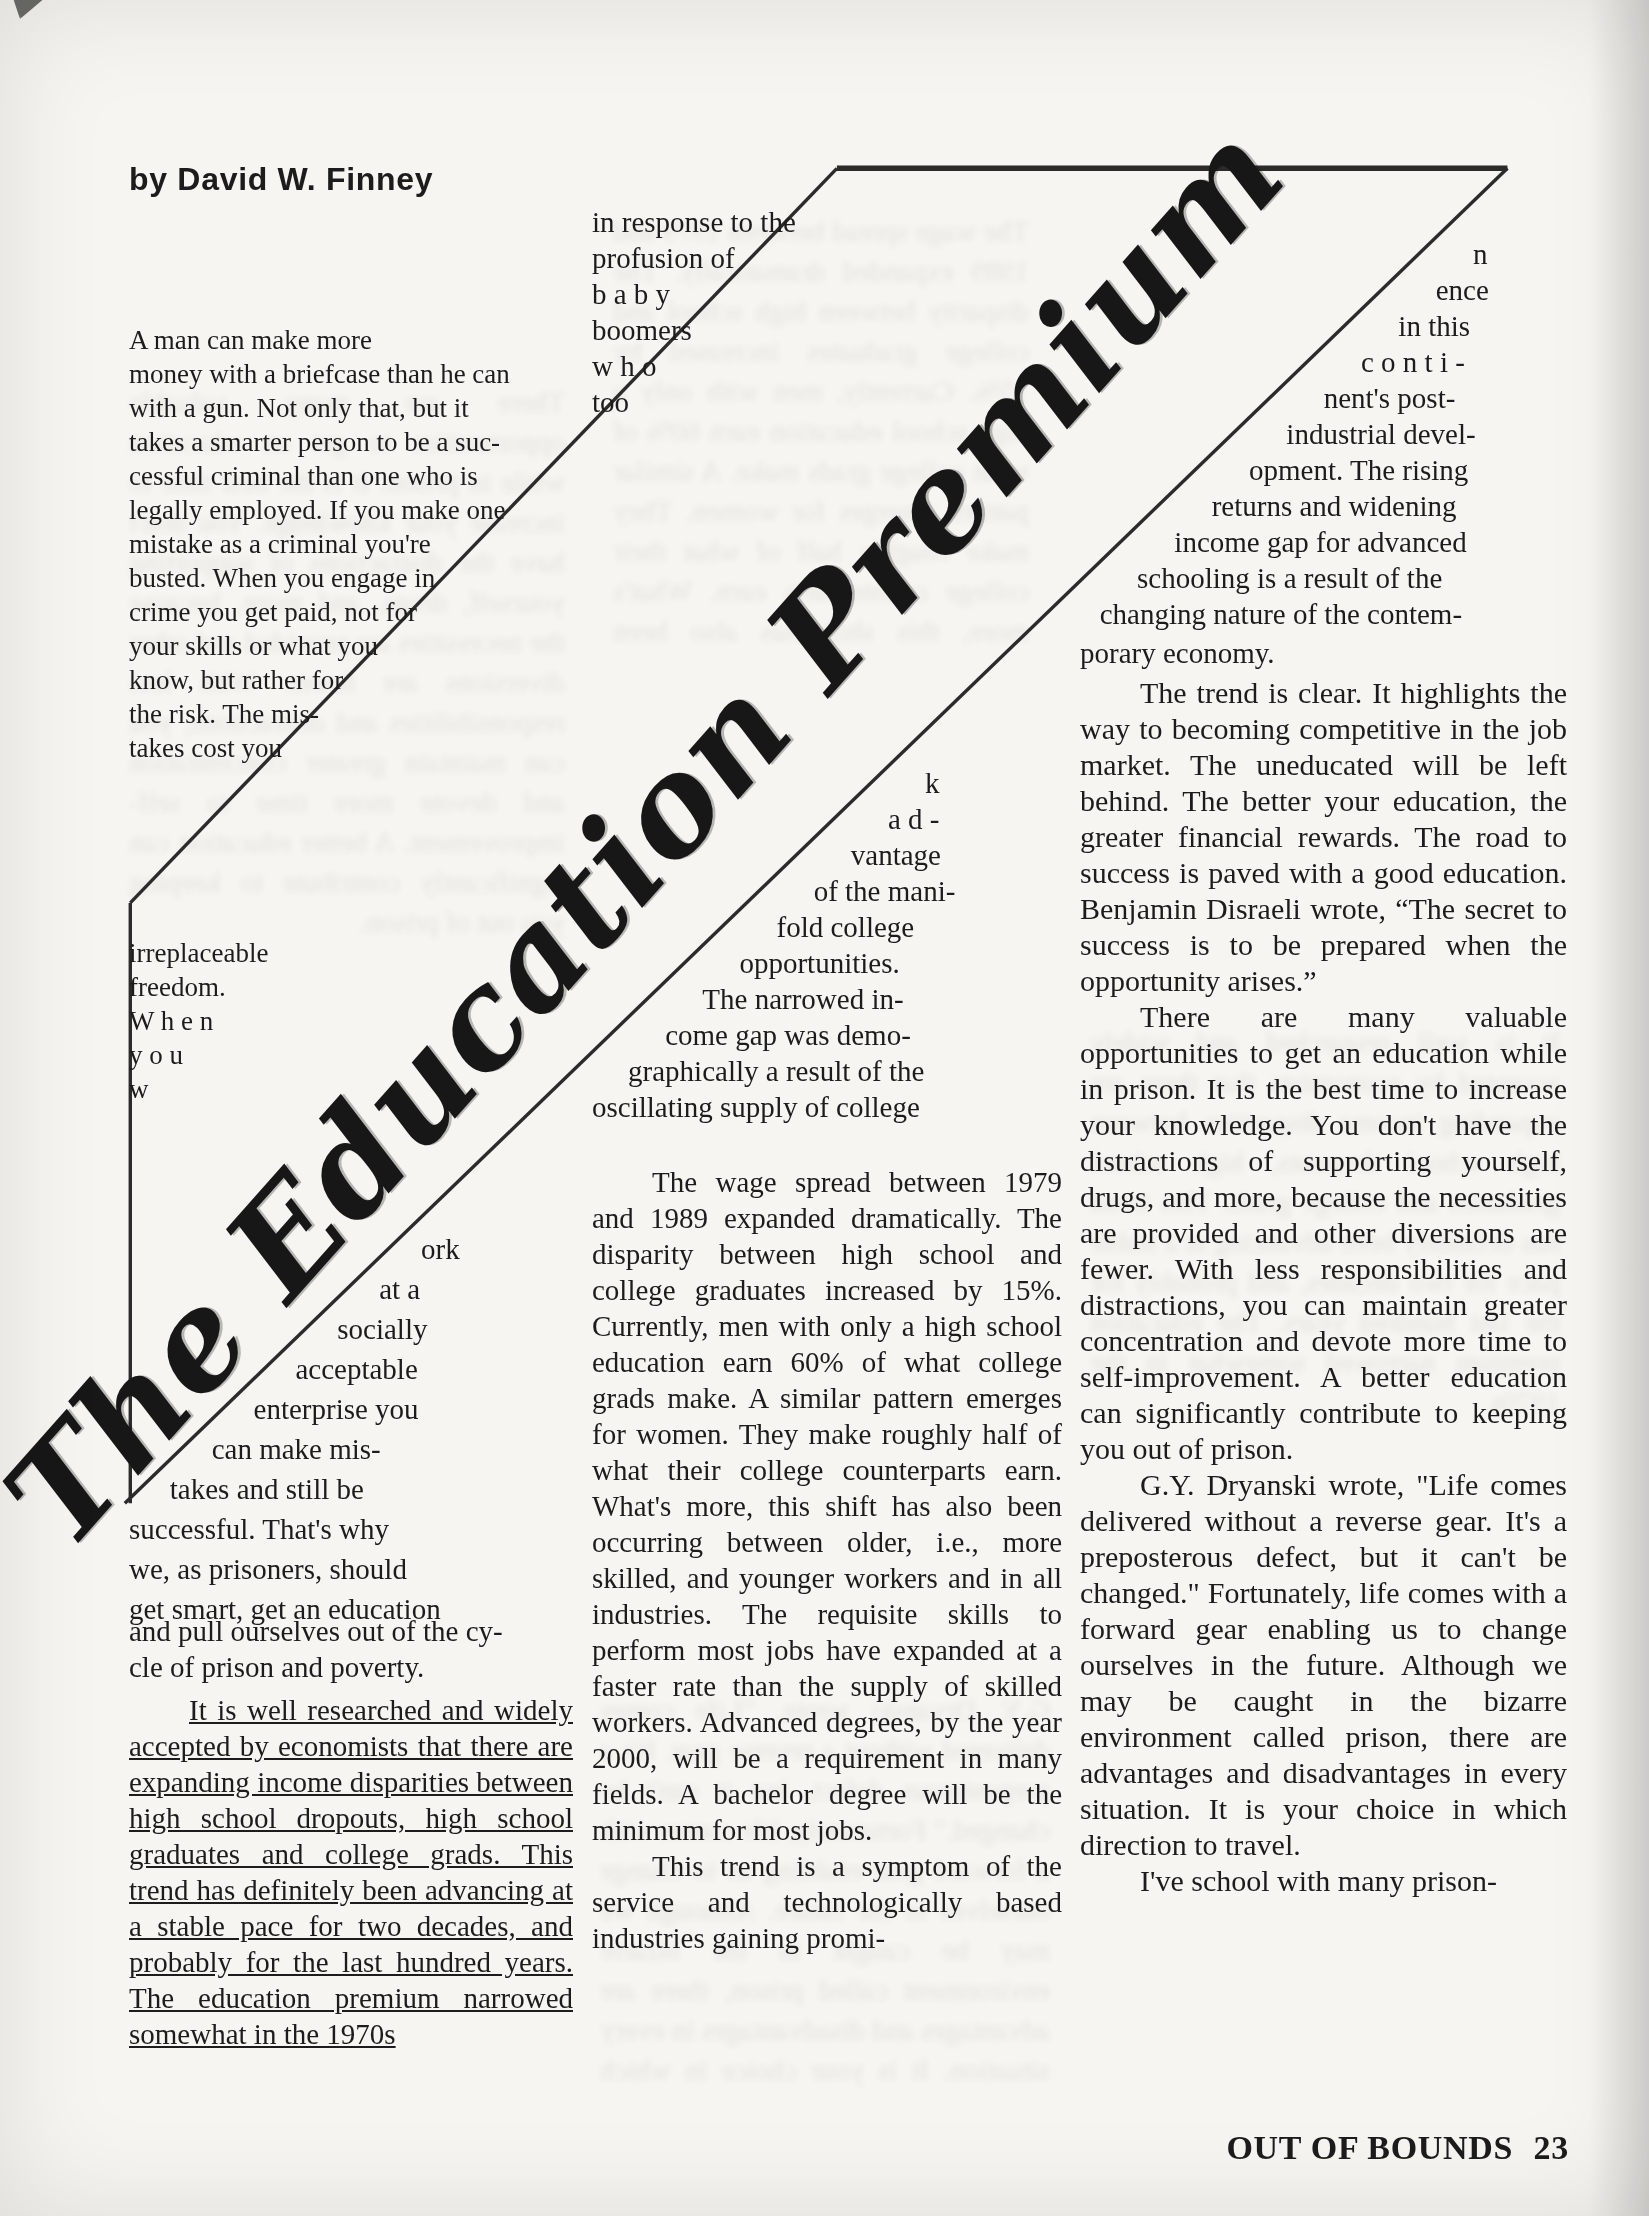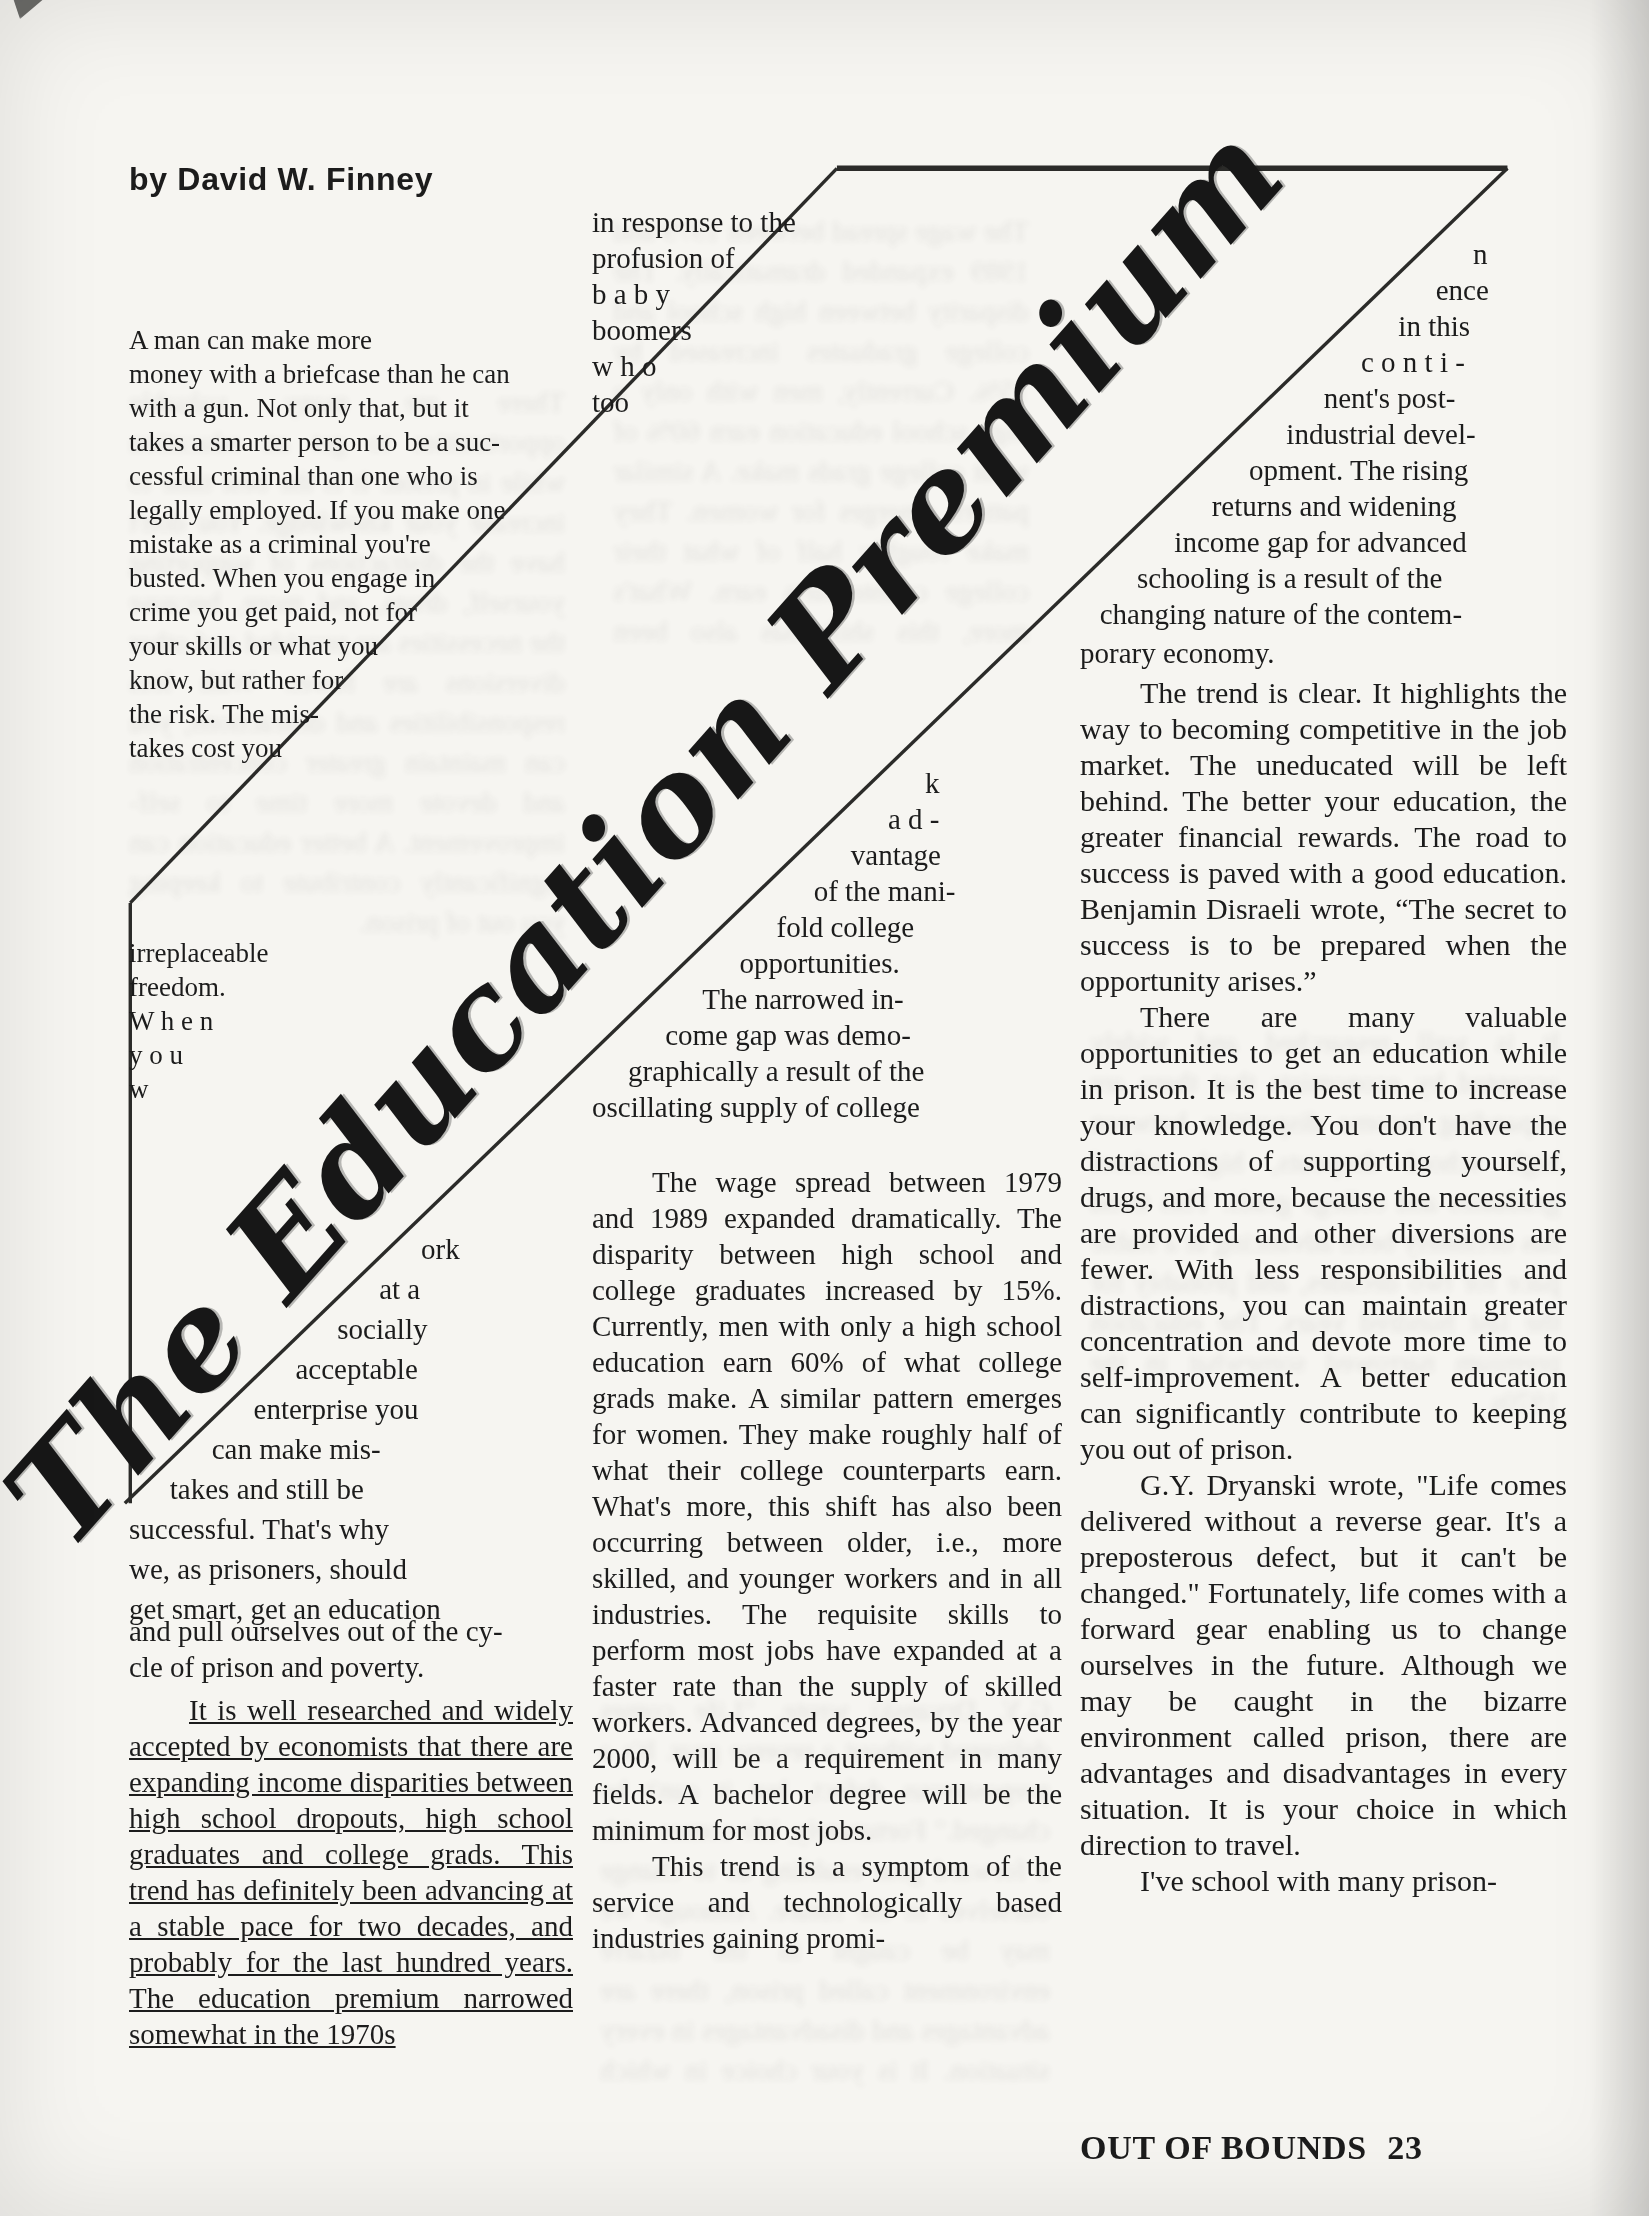--- a/index.html
+++ b/index.html
@@ -61,21 +61,21 @@
   
   .ghost{position:absolute;z-index:1;overflow:hidden;color:#30302e;
     transform:scaleX(-1);filter:blur(3.4px);opacity:.09;
     font-size:29px;line-height:40px;text-align:justify;}
   .g1{left:129px;top:382px;width:436px;height:586px;}
   .g2{left:613px;top:211px;width:416px;height:450px;}
   .g3{left:1090px;top:1022px;width:470px;height:586px;}
   .g4{left:600px;top:1690px;width:450px;height:409px;}
 
   .footer{position:absolute;left:1080px;top:2129px;width:489px;z-index:4;
-    text-align:left;font-weight:bold;font-size:34px;letter-spacing:0.7px;}
+    text-align:right;font-weight:bold;font-size:34px;letter-spacing:0.7px;}
   .footer .pgnum{margin-left:20.4px;}
 </style>
 </head>
 <body>
 
 <div class="page">
 
   <div class="ghost g1">There are many valuable opportunities to get an education while in prison. It is the best time to increase your knowledge. You don't have the distractions of supporting yourself, drugs, and more, because the necessities are provided and other diversions are fewer. With less responsibilities and distractions, you can maintain greater concentration and devote more time to self-improvement. A better education can significantly contribute to keeping you out of prison.</div>
   <div class="ghost g2">The wage spread between 1979 and 1989 expanded dramatically. The disparity between high school and college graduates increased by 15%. Currently, men with only a high school education earn 60% of what college grads make. A similar pattern emerges for women. They make roughly half of what their college counterparts earn. What's more, this shift has also been occurring between older, i.e., more skilled, and younger workers and in all industries. The requisite skills to perform most jobs have expanded at a faster rate than the supply of skilled workers. Advanced degrees, by the year 2000, will be a requirement in many fields. A bachelor degree will be the minimum for most jobs.</div>
   <div class="ghost g3">It is well researched and widely accepted by economists that there are expanding income disparities between high school dropouts, high school graduates and college grads. This trend has definitely been advancing at a stable pace for two decades, and probably for the last hundred years. The education premium narrowed somewhat in the 1970s</div>

